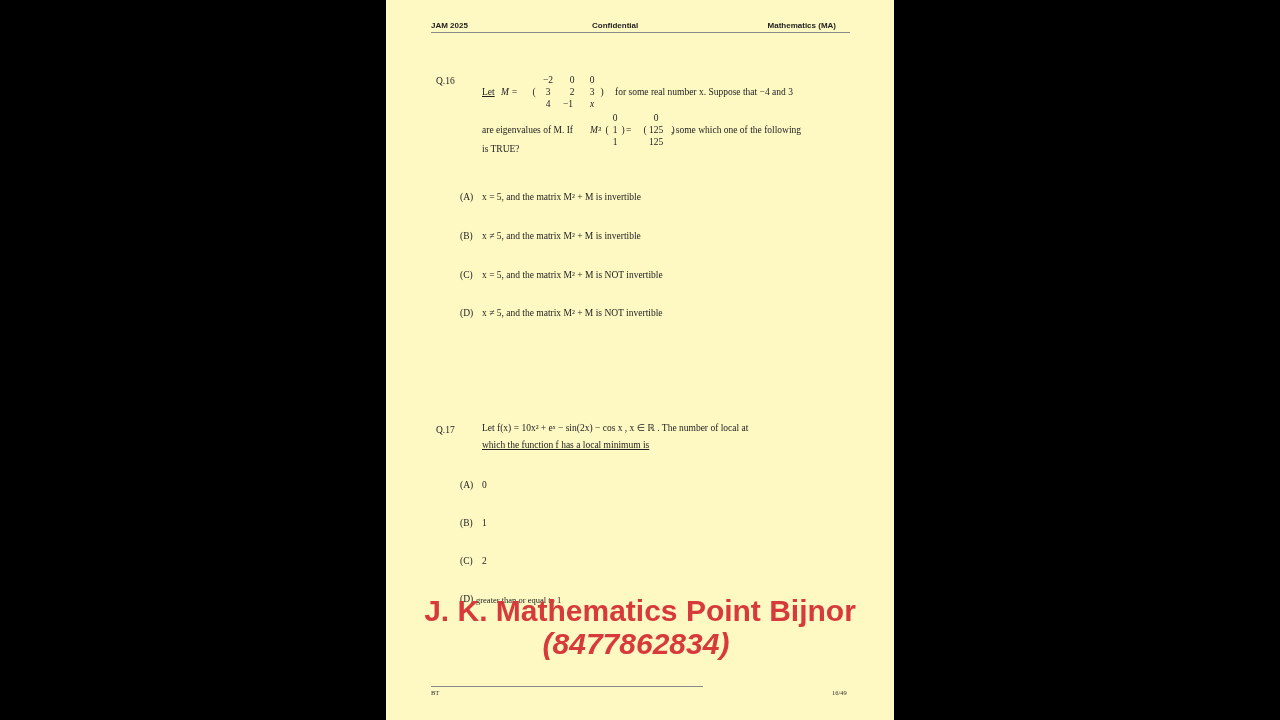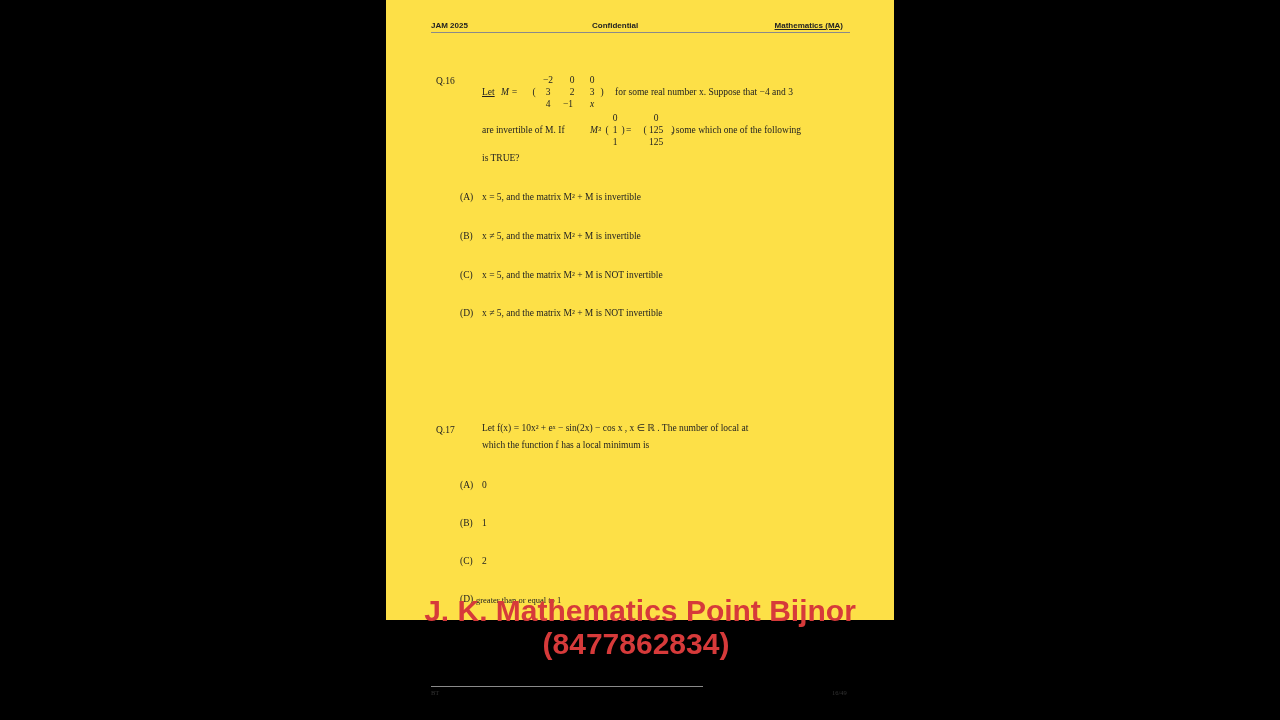--- a/index.html
+++ b/index.html
@@ -1,31 +1,31 @@
 <!DOCTYPE html>
 <html><head>
 <meta charset="utf-8">
 <style>
   html, body { margin: 0; padding: 0; }
   body {
     width: 1280px; height: 720px; background: #000; position: relative; overflow: hidden;
     font-family: "Liberation Serif", serif;
   }
   .page {
-    position: absolute; left: 386px; top: 0; width: 508px; height: 620px; background: #fde047;
+    position: absolute; left: 386px; top: 0; width: 508px; height: 720px; background: #fef9c3;
   }
   .hdr {
     position: absolute; left: 45px; top: 20px; width: 419px; height: 12px;
     border-bottom: 1.5px solid #8a8a8a;
     font-family: "Liberation Sans", sans-serif; font-weight: bold; font-size: 8px; color: #222;
   }
   .hdr span { position: absolute; top: 1px; }
   .hdr .l { left: 0; }
   .hdr .c { left: 161px; }
-  .hdr .r { right: 7px; text-decoration: underline; }
+  .hdr .r { right: 14px; }
 
   .t { position: absolute; font-size: 9.5px; color: #222; white-space: nowrap; }
   .i { font-style: italic; }
   .mat { position: absolute; font-size: 9.5px; color: #222; font-family: "Liberation Serif", serif; }
   .mat .cell { position: absolute; text-align: center; width: 14px; }
 
   .footer-line {
     position: absolute; left: 45px; top: 686px; width: 272px; border-top: 1px solid #8a8a8a;
   }
   .ft { position: absolute; font-size: 6.5px; color: #333; }
@@ -60,21 +60,21 @@
     <div class="cell" style="left:34px;top:12px;">2</div>
     <div class="cell" style="left:54px;top:12px;">3</div>
     <div class="cell" style="left:10px;top:24px;">4</div>
     <div class="cell" style="left:30px;top:24px;">−1</div>
     <div class="cell i" style="left:54px;top:24px;">x</div>
     <div class="cell" style="left:64px;top:12px;">)</div>
   </div>
 
   <div class="t" style="left:229px;top:87px;">for some real number x. Suppose that −4 and 3</div>
 
-  <div class="t" style="left:96px;top:125px;">are invertible of M. If</div>
+  <div class="t" style="left:96px;top:125px;">are eigenvalues of M. If</div>
   <div class="t i" style="left:204px;top:125px;">M³</div>
 
   <div class="mat" style="left:216px;top:113px;width:40px;height:36px;">
     <div class="cell" style="left:-2px;top:12px;">(</div>
     <div class="cell" style="left:6px;top:0;">0</div>
     <div class="cell" style="left:6px;top:12px;">1</div>
     <div class="cell" style="left:6px;top:24px;">1</div>
     <div class="cell" style="left:14px;top:12px;">)</div>
   </div>
 
@@ -82,43 +82,43 @@
 
   <div class="mat" style="left:254px;top:113px;width:50px;height:36px;">
     <div class="cell" style="left:-2px;top:12px;">(</div>
     <div class="cell" style="left:9px;top:0;width:14px;">0</div>
     <div class="cell" style="left:5px;top:12px;width:22px;">125</div>
     <div class="cell" style="left:5px;top:24px;width:22px;">125</div>
     <div class="cell" style="left:26px;top:12px;">)</div>
   </div>
 
   <div class="t" style="left:285px;top:125px;">, some which one of the following</div>
-  <div class="t" style="left:96px;top:153px;">is TRUE?</div>
+  <div class="t" style="left:96px;top:144px;">is TRUE?</div>
 
   <div class="t" style="left:74px;top:192px;">(A)</div>
   <div class="t" style="left:96px;top:192px;">x = 5, and the matrix M² + M is invertible</div>
   <div class="t" style="left:74px;top:231px;">(B)</div>
   <div class="t" style="left:96px;top:231px;">x ≠ 5, and the matrix M² + M is invertible</div>
   <div class="t" style="left:74px;top:270px;">(C)</div>
   <div class="t" style="left:96px;top:270px;">x = 5, and the matrix M² + M is NOT invertible</div>
   <div class="t" style="left:74px;top:308px;">(D)</div>
   <div class="t" style="left:96px;top:308px;">x ≠ 5, and the matrix M² + M is NOT invertible</div>
 
   <div class="t" style="left:50px;top:425px;text-align:center;">Q.17</div>
   <div class="t" style="left:96px;top:422px;">Let f(x) = 10x² + eˣ − sin(2x) − cos x ,  x ∈ ℝ . The number of local at</div>
-  <div class="t" style="left:96px;top:440px;">which the function f has a local minimum is</div>
+  <div class="t" style="left:96px;top:440px;text-decoration:underline;">which the function f has a local minimum is</div>
 
   <div class="t" style="left:74px;top:480px;">(A)</div>
   <div class="t" style="left:96px;top:480px;">0</div>
   <div class="t" style="left:74px;top:518px;">(B)</div>
   <div class="t" style="left:96px;top:518px;">1</div>
   <div class="t" style="left:74px;top:556px;">(C)</div>
   <div class="t" style="left:96px;top:556px;">2</div>
   <div class="t" style="left:74px;top:594px;">(D)</div>
   <div class="t" style="left:90px;top:595px;font-size:8.5px;">greater than or equal to 1</div>
 
   <div class="wm" style="left:0;width:508px;top:594px;">J. K. Mathematics Point Bijnor</div>
-  <div class="wm" style="left:0;width:500px;top:627px;">(8477862834)</div>
+  <div class="wm" style="left:0;width:500px;top:627px;font-style:italic;">(8477862834)</div>
 
   <div class="footer-line"></div>
   <div class="ft" style="left:45px;top:689px;">BT</div>
   <div class="ft" style="left:446px;top:689px;">16/49</div>
 </div>
 
 </body></html>

